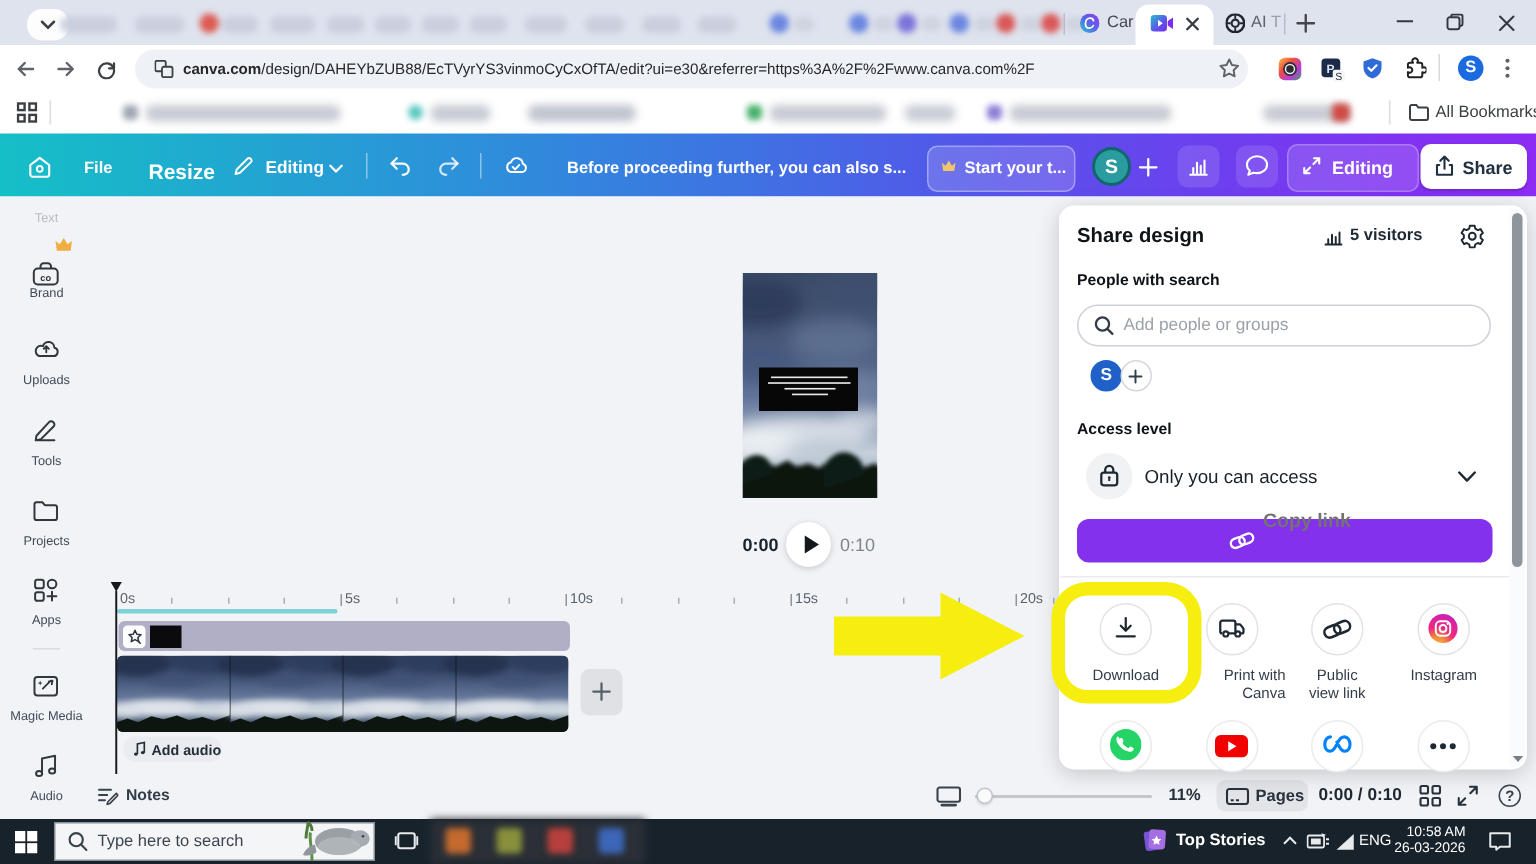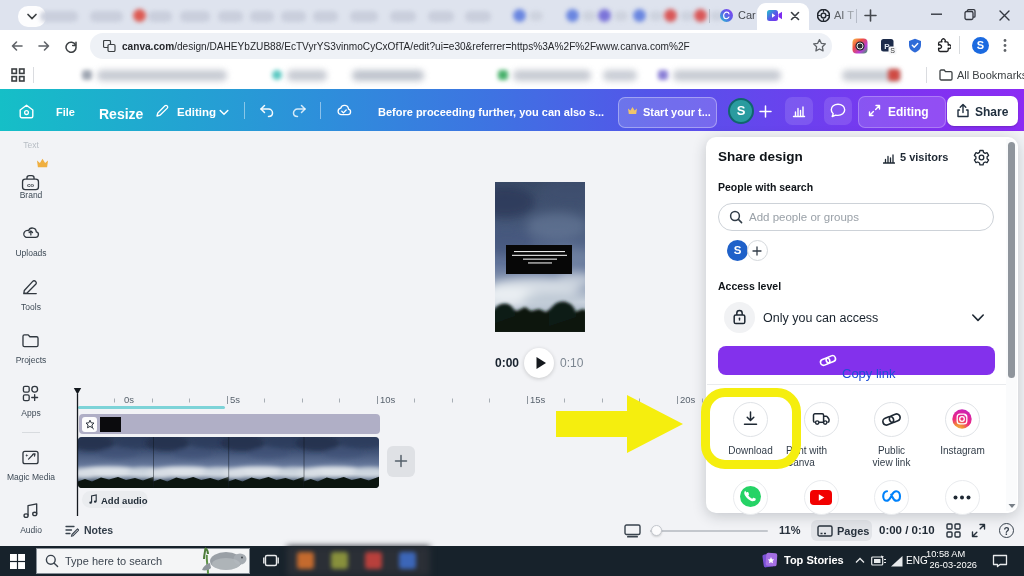--- a/index.html
+++ b/index.html
@@ -353,21 +353,21 @@
 
   <div class="abs" style="left:495px;top:356px;font-size:12px;font-weight:bold;color:#18222e;">0:00</div>
   <div class="abs" style="left:524px;top:348px;width:30px;height:30px;border-radius:50%;background:#fff;box-shadow:0 1px 4px rgba(0,0,0,0.18);"></div>
   <svg class="abs" style="left:535px;top:356px" width="12" height="14" viewBox="0 0 12 14">
     <path d="M1.5 1l9.5 6-9.5 6z" fill="#14181d"></path>
   </svg>
   <div class="abs" style="left:560px;top:356px;font-size:12px;color:#7b8590;">0:10</div>
 
   <div id="timeline">
 
-    <div class="abs" style="left:80px;top:394px;font-size:9.5px;color:#5a646e;padding-left:44px;">0s</div>
+    <div class="abs" style="left:80px;top:394px;font-size:9.5px;color:#5a646e;">0s</div>
     <div class="abs" style="left:230px;top:394px;font-size:9.5px;color:#58626d;">5s</div>
     <div class="abs" style="left:380px;top:394px;font-size:9.5px;color:#58626d;">10s</div>
     <div class="abs" style="left:530px;top:394px;font-size:9.5px;color:#58626d;">15s</div>
     <div class="abs" style="left:680px;top:394px;font-size:9.5px;color:#58626d;">20s</div>
     <svg class="abs" style="left:77px;top:396px" width="630px" height="8">
       <g stroke="#a8aeb5" stroke-width="1">
         <path d="M0.5 0v8M150.5 0v8M300.5 0v8M450.5 0v8M600.5 0v8" stroke="#8d949c"></path>
         <path d="M37.5 2.5v4M75.5 2.5v4M112.5 2.5v4M187.5 2.5v4M225.5 2.5v4M262.5 2.5v4M337.5 2.5v4M375.5 2.5v4M412.5 2.5v4M487.5 2.5v4M525.5 2.5v4M562.5 2.5v4M625.5 2.5v4"></path>
       </g>
     </svg>
@@ -509,21 +509,21 @@
     <svg class="abs" style="left:971px;top:313px" width="14" height="10" viewBox="0 0 14 10">
       <path d="M1.8 2l5.2 5.4L12.2 2" stroke="#1e2833" stroke-width="1.6" fill="none" stroke-linecap="round" stroke-linejoin="round"></path>
     </svg>
     <div class="abs" style="left:718px;top:346px;width:277px;height:29px;background:#8331ec;border-radius:8px;"></div>
     <svg class="abs" style="left:818px;top:353px" width="20" height="15" viewBox="0 0 23 17">
       <g fill="none" stroke="#fff" stroke-width="1.8" transform="rotate(-22 11.5 8.5)">
         <rect x="2.5" y="5" width="11" height="7" rx="3.5"></rect>
         <rect x="9.5" y="5" width="11" height="7" rx="3.5"></rect>
       </g>
     </svg>
-    <div class="abs" style="left:842px;top:366px;font-size:13px;font-weight:normal;color:#1d4ed8;">Copy link</div>
+    <div class="abs" style="left:842px;top:339px;font-size:13px;font-weight:bold;color:#737373;">Copy link</div>
     <div class="abs" style="left:707px;top:384px;width:310px;height:1px;background:#e9ebee;"></div>
 
     <div class="abs" style="left:733px;top:401.5px;width:35px;height:35px;border-radius:50%;background:#fff;border:1px solid #e0e3e7;box-sizing:border-box;"></div>
     <svg class="abs" style="left:743px;top:411px" width="15" height="16" viewBox="0 0 15 16">
       <path d="M7.5 1v8.2M4.2 6.2l3.3 3.3 3.3-3.3" stroke="#1e2833" stroke-width="1.5" fill="none" stroke-linecap="round" stroke-linejoin="round"></path>
       <path d="M1.5 13.2h12" stroke="#1e2833" stroke-width="1.5" stroke-linecap="round"></path>
     </svg>
     <div class="abs" style="left:803.5px;top:401.5px;width:35px;height:35px;border-radius:50%;background:#fff;border:1px solid #e0e3e7;box-sizing:border-box;"></div>
     <svg class="abs" style="left:812px;top:411px" width="19" height="16" viewBox="0 0 19 16">
       <path d="M2.8 11.3c-.8 0-1.3-.6-1.3-1.3V4.2c0-.8.6-1.4 1.4-1.4h7.3c.8 0 1.4.6 1.4 1.4v7.1" fill="none" stroke="#1e2833" stroke-width="1.5" stroke-linejoin="round"></path>
@@ -550,21 +550,21 @@
           <stop offset="1" stop-color="#b225c4"></stop>
         </radialGradient>
       </defs>
       <circle cx="10" cy="10" r="9.7" fill="url(#insta)"></circle>
       <rect x="5.2" y="5.2" width="9.6" height="9.6" rx="2.9" fill="none" stroke="#fff" stroke-width="1.3"></rect>
       <circle cx="10" cy="10" r="2.3" fill="none" stroke="#fff" stroke-width="1.3"></circle>
       <circle cx="13.2" cy="6.8" r="0.8" fill="#fff"></circle>
     </svg>
 
     <div class="abs" style="left:715px;top:445px;width:71px;text-align:center;font-size:10px;color:#323d49;">Download</div>
-    <div class="abs" style="left:786px;top:445px;width:71px;text-align:left;font-size:10px;color:#323d49;line-height:12px;">Print with<br>Canva</div>
+    <div class="abs" style="left:786px;top:445px;width:71px;text-align:right;font-size:10px;color:#323d49;line-height:12px;">Print with<br>Canva</div>
     <div class="abs" style="left:856px;top:445px;width:71px;text-align:center;font-size:10px;color:#323d49;line-height:12px;">Public<br>view link</div>
     <div class="abs" style="left:927px;top:445px;width:71px;text-align:center;font-size:10px;color:#323d49;">Instagram</div>
 
     <div class="abs" style="left:733px;top:479.5px;width:35px;height:35px;border-radius:50%;background:#fff;border:1px solid #e9ebee;box-sizing:border-box;"></div>
     <svg class="abs" style="left:740px;top:486px" width="21" height="21" viewBox="0 0 24 24">
       <circle cx="12" cy="12" r="12" fill="#25d366"></circle>
       <path d="M7.8 8.3c.3-.7.6-.8.9-.8h.8c.2 0 .5.1.7.6.2.6.8 1.9.8 2 .1.2.1.4 0 .6l-.5.7c-.2.2-.4.4-.2.8.2.4 1 1.6 2.1 2.6 1.4 1.2 2.5 1.6 2.9 1.8.4.2.6.1.8-.1l.9-1c.2-.3.5-.2.8-.1l2.1 1c.3.1.5.2.6.4.1.2 0 .9-.3 1.7-.3.8-1.8 1.6-2.5 1.6-.6.1-1.4.4-4.8-1-4.1-1.6-6.6-5.8-6.8-6.1-.2-.3-1.6-2.1-1.6-4 0-1.9 1-2.9 1.3-3.2z" fill="#fff" transform="translate(1.2,0.8) scale(0.82)"></path>
     </svg>
     <div class="abs" style="left:803.5px;top:479.5px;width:35px;height:35px;border-radius:50%;background:#fff;border:1px solid #e9ebee;box-sizing:border-box;"></div>
     <svg class="abs" style="left:810px;top:490px" width="22" height="15" viewBox="0 0 22 15">
@@ -645,18 +645,18 @@
     <svg class="abs" style="left:871px;top:555px" width="16" height="11" viewBox="0 0 16 11">
       <rect x="0.7" y="2" width="11" height="8" rx="1" fill="none" stroke="#e8eaec" stroke-width="1.2"></rect>
       <rect x="3" y="4" width="6.5" height="4" fill="#e8eaec"></rect>
       <path d="M13 4.5h2M13 7.5h2" stroke="#e8eaec" stroke-width="1.2"></path>
       <path d="M10 0.5l3 1-2.5 1.5" fill="#e8eaec"></path>
     </svg>
     <svg class="abs" style="left:890px;top:556px" width="13" height="11" viewBox="0 0 13 11">
       <path d="M1 10.5L12.5 0v10.5z" fill="#e8eaec"></path>
     </svg>
     <div class="abs" style="left:906px;top:555px;font-size:10px;color:#fff;">ENG</div>
-    <div class="abs" style="left:926px;top:548.5px;width:51px;text-align:left;font-size:9.3px;color:#fff;white-space:nowrap;">10:58 AM</div>
+    <div class="abs" style="left:926px;top:548.5px;width:51px;text-align:right;font-size:9.3px;color:#fff;white-space:nowrap;">10:58 AM</div>
     <div class="abs" style="left:926px;top:560px;width:51px;text-align:right;font-size:9.3px;color:#fff;white-space:nowrap;">26-03-2026</div>
     <svg class="abs" style="left:992px;top:554px" width="16" height="14" viewBox="0 0 16 14">
       <path d="M1.5 1.5h13v9H8l-2.5 2v-2h-4z" fill="none" stroke="#e8eaec" stroke-width="1.3" stroke-linejoin="round"></path>
     </svg>
   </div>
 
 </body></html>

